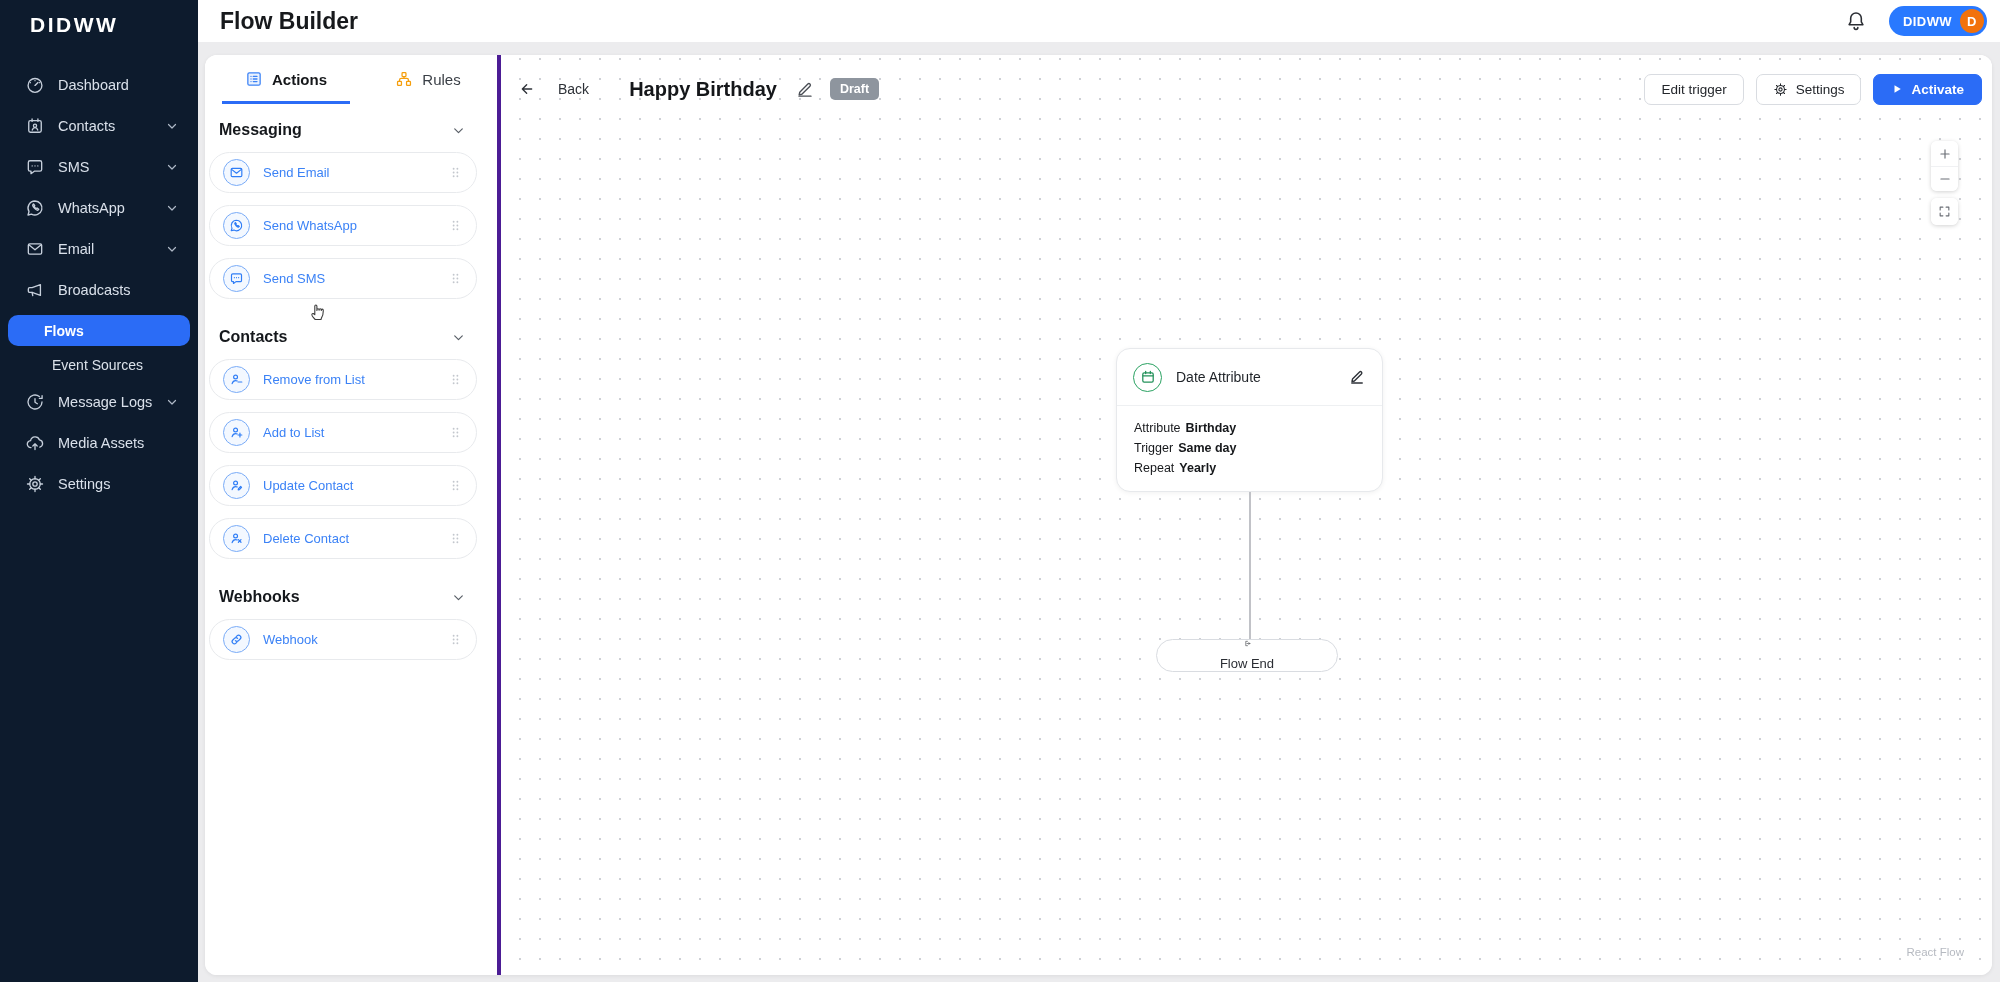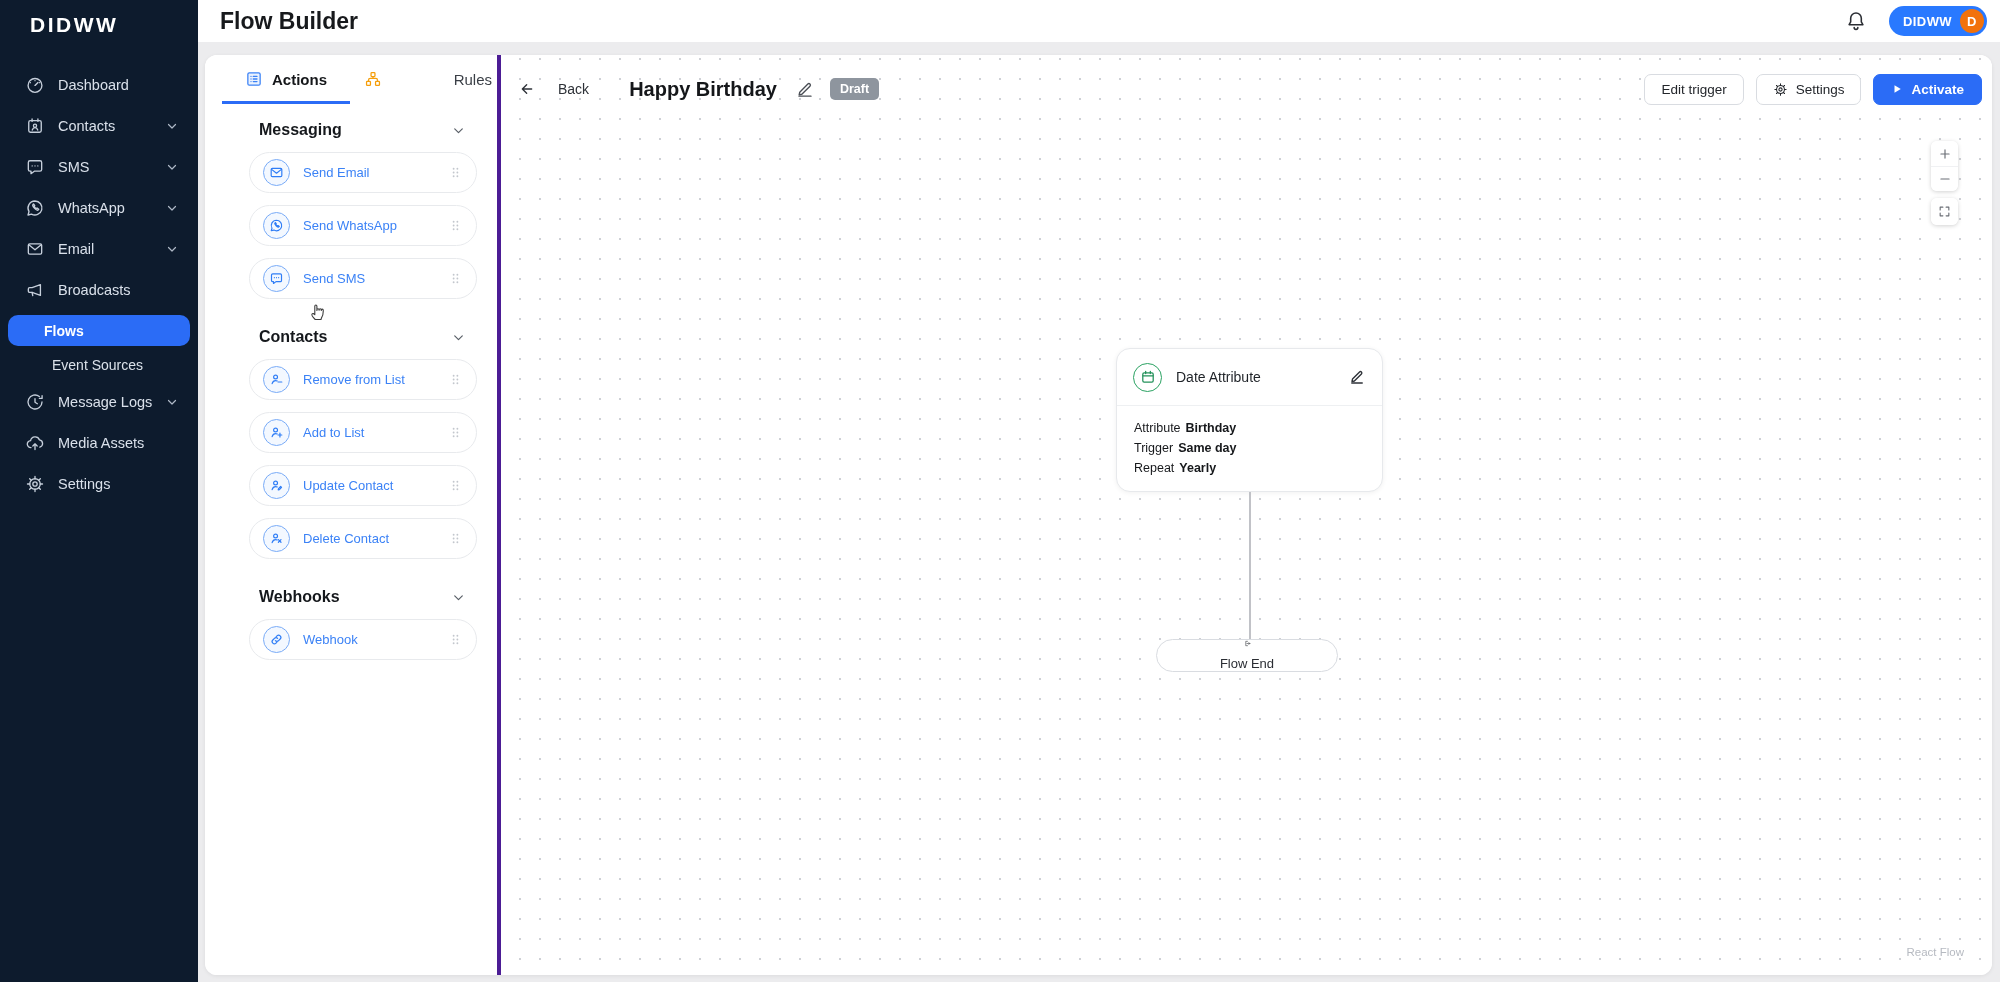--- a/index.html
+++ b/index.html
@@ -43,22 +43,22 @@
     overflow:hidden; }
 
   
   .panel { position:absolute; left:0; top:0; bottom:0; width:296px;
     border-right:4px solid #4c1d95; background:#fff; }
   .tabs { display:flex; padding:15px 0 0 17px; }
   .tab { width:128px; display:flex; justify-content:center; align-items:center;
     gap:9px; padding-bottom:13px; border-bottom:3px solid transparent;
     font-size:15px; color:#3a3f46; cursor:pointer; }
   .tab.active { border-bottom-color:#2b6cf6; font-weight:700; color:#15171a; }
-  .tab + .tab { margin-left:14px;justify-content:space-between; }
-  .panel-body { padding:0 20px 0 4px;margin-left:40px; }
+  .tab + .tab { margin-left:14px; }
+  .panel-body { padding:0 20px 0 4px; }
   .sec-head { display:flex; align-items:center; margin:17px 0 13px 10px;
     font-size:16px; font-weight:700; color:#15181c; }
   .sec-head .chev { margin-left:auto; margin-right:12px; color:#585e66; }
   .action-item { height:41px; border:1px solid #e8eaed; border-radius:21px;
     display:flex; align-items:center; gap:13px; padding:0 13px;
     margin-bottom:12px; background:#fff; cursor:grab; }
   .blue-circ { width:27px; height:27px; border-radius:50%;
     border:1.5px solid #79abf7; background:#f3f8ff; color:#2f7df6;
     display:flex; align-items:center; justify-content:center; flex:0 0 auto; }
   .action-label { font-size:13px; color:#3b82f6; }

